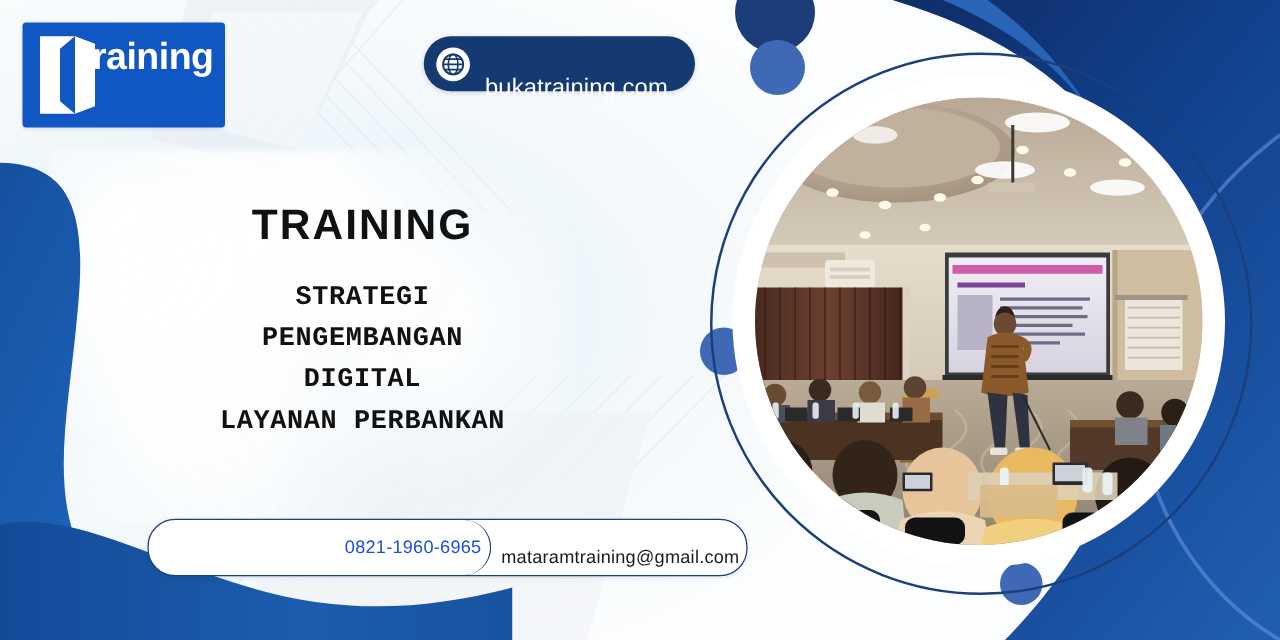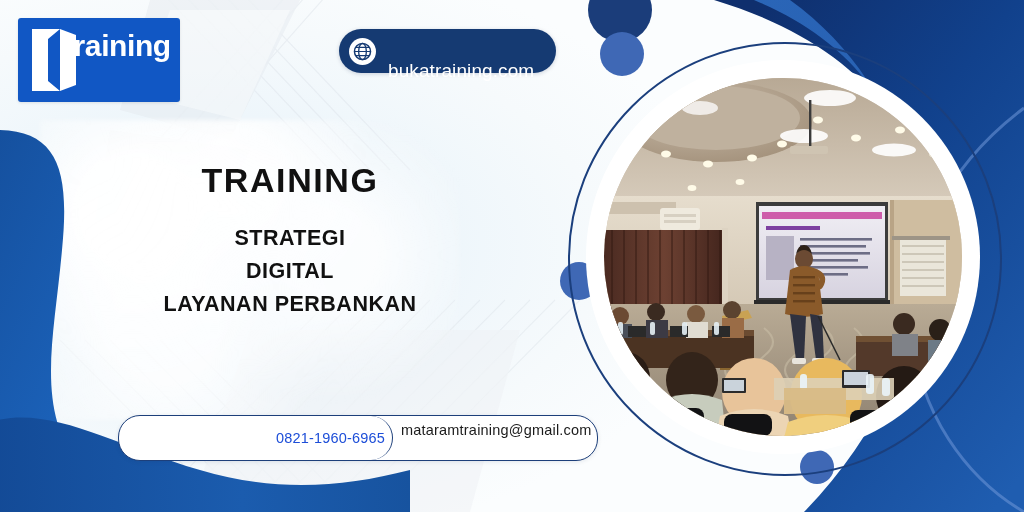--- a/index.html
+++ b/index.html
@@ -83,21 +83,21 @@
   
   .title-block{position:absolute;left:60px;top:160px;width:460px;text-align:center;}
   .h-training{
     font-size:34px;font-weight:800;color:#111111;letter-spacing:1.6px;
     line-height:40px;margin:0;
   }
   .h-sub{
     margin:22px 0 0 0;font-size:21.5px;font-weight:800;color:#111111;
     letter-spacing:.5px;line-height:33px;
   }
-  .h-sub div{white-space:nowrap;}
+  .h-sub div{white-space:nowrap;font-family:Liberation Mono, monospace;}
 
   
   .reg-bar{
     position:absolute;left:118px;top:415px;width:478px;height:44px;
     background:#ffffff;border:1.4px solid #1d3f7a;border-radius:22px;
     display:flex;align-items:center;
     box-shadow:0 1px 4px rgba(20,40,80,.10);
   }
   .reg-btn{
     position:absolute;left:-2px;top:-2px;height:48px;min-width:150px;
@@ -105,21 +105,21 @@
     display:flex;align-items:center;justify-content:center;
     color:#fff;font-size:25px;font-weight:400;letter-spacing:.2px;
   }
   .reg-phone{
     position:absolute;left:150px;top:0;height:44px;width:123px;
     display:flex;align-items:center;justify-content:center;
     font-size:14.5px;color:#1d4ed8;letter-spacing:.2px;
     border-right:1.4px solid #1d3f7a;border-radius:0 22px 22px 0;text-align:center;
   }
   .reg-email{
-    position:absolute;left:282px;top:0;height:28px;
+    position:absolute;left:282px;top:16px;height:28px;
     display:flex;align-items:center;
     font-size:14.5px;color:#1b1b1b;letter-spacing:.2px;
   }
 
   
   .photo-ring-outline{
     position:absolute;left:568px;top:42px;width:430px;height:430px;
     border-radius:50%;border:2.5px solid #1b3f7d;
   }
   .photo-ring-white{
@@ -429,20 +429,21 @@
         <path d="M3 12 H21 M4.4 7.2 H19.6 M4.4 16.8 H19.6" stroke="#153a72" stroke-width="1.4"></path>
       </svg>
     </span>
     <span class="web-text">bukatraining.com</span>
   </div>
 
   <div class="title-block">
     <h1 class="h-training">TRAINING</h1>
     <div class="h-sub">
       <div>STRATEGI</div>
+      <div>PENGEMBANGAN</div>
       <div>DIGITAL</div>
       <div>LAYANAN PERBANKAN</div>
     </div>
   </div>
 
   <div class="reg-bar">
     <div class="reg-phone">0821-1960-6965</div>
     <div class="reg-email">mataramtraining@gmail.com</div>
   </div>
 

